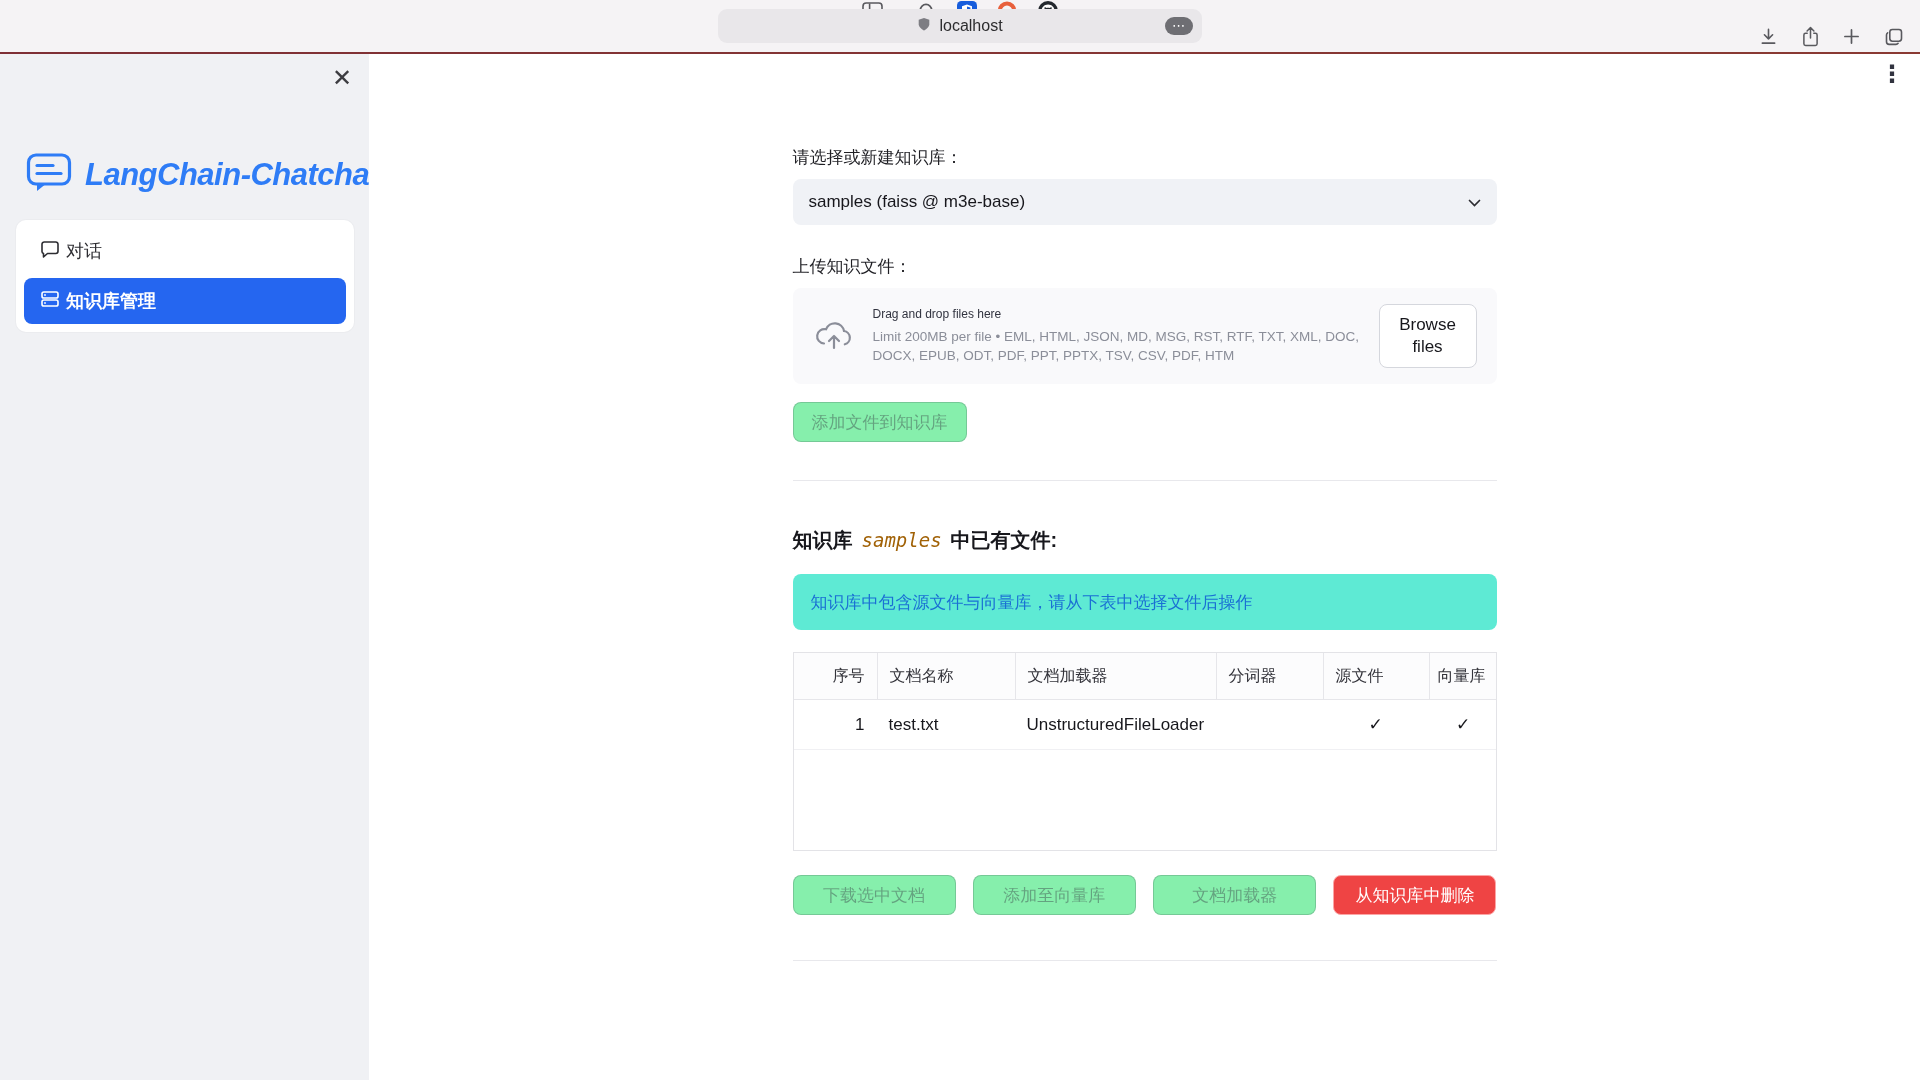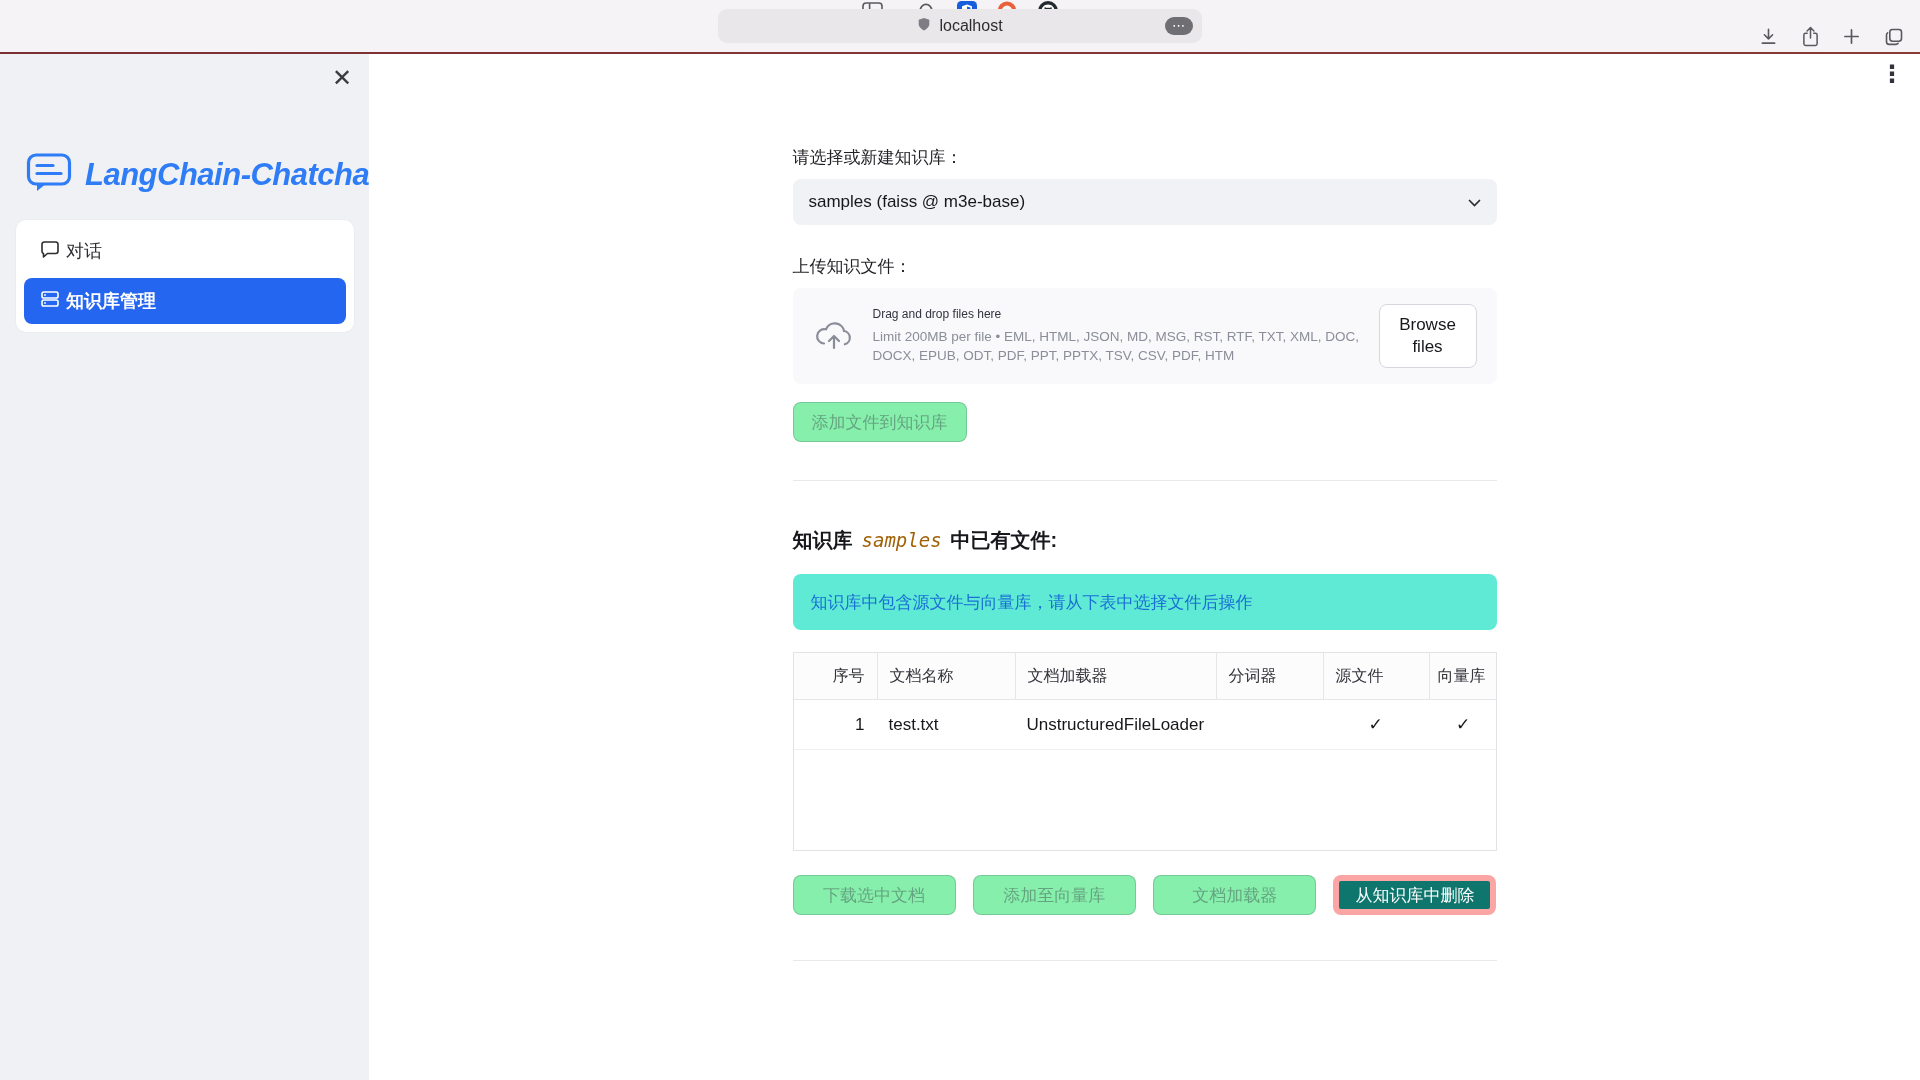--- a/index.html
+++ b/index.html
@@ -40,21 +40,21 @@
 
   .upload-block { margin-top:30px; }
   .uploader { margin-top:2px; background:#f9f9fb; border-radius:8px; min-height:96px; display:flex; align-items:center; gap:18px; padding:16px 20px; }
   .uploader-texts { flex:1; }
   .uploader-title { font-size:12px; color:#31333f; }
   .uploader-limit { font-size:13.5px; color:#8b8e99; margin-top:7px; line-height:1.35; max-width:520px; }
   .browse-btn { width:98px; background:#fff; border:1px solid #d5d7dd; border-radius:8px; padding:9px 10px; font-size:17px; color:#17171c; text-align:center; line-height:1.3; cursor:default; }
 
   .btn { border-radius:8px; font-size:17px; display:inline-flex; align-items:center; justify-content:center; cursor:default; }
   .btn-disabled { background:#86efac; border:1px solid rgba(49,51,63,0.2); color:rgba(49,51,63,0.4); }
-  .btn-primary { background:#0f766e; border:6px solid #fca5a5; color:#fff;text-align:center; }
+  .btn-primary { background:#ef4444; border:1px solid #fca5a5; color:#fff;text-align:center; }
   .btn-secondary { background:#fff; border:1px solid #d8d8dc; color:#17171c; }
 
   .add-files-btn { margin-top:18px; height:40px; padding:0 18px; }
 
   hr.div { border:none; border-top:1px solid #e8e8ec; margin:38px 0 0 0; }
 
   .files-heading { margin-top:46px; font-size:20px; font-weight:bold; color:#17171c; display:flex; align-items:baseline; gap:9px; }
   .files-heading .code { font-family:"DejaVu Sans Mono","Liberation Mono",monospace; font-size:19px; font-weight:normal; color:#a16207;font-style:italic; }
 
   .info-box { margin-top:20px; min-height:56px; background:#5eead4; border-radius:8px; display:flex; align-items:center; padding:0 18px; font-size:17px; font-weight:500; color:#1a6fd4; }

